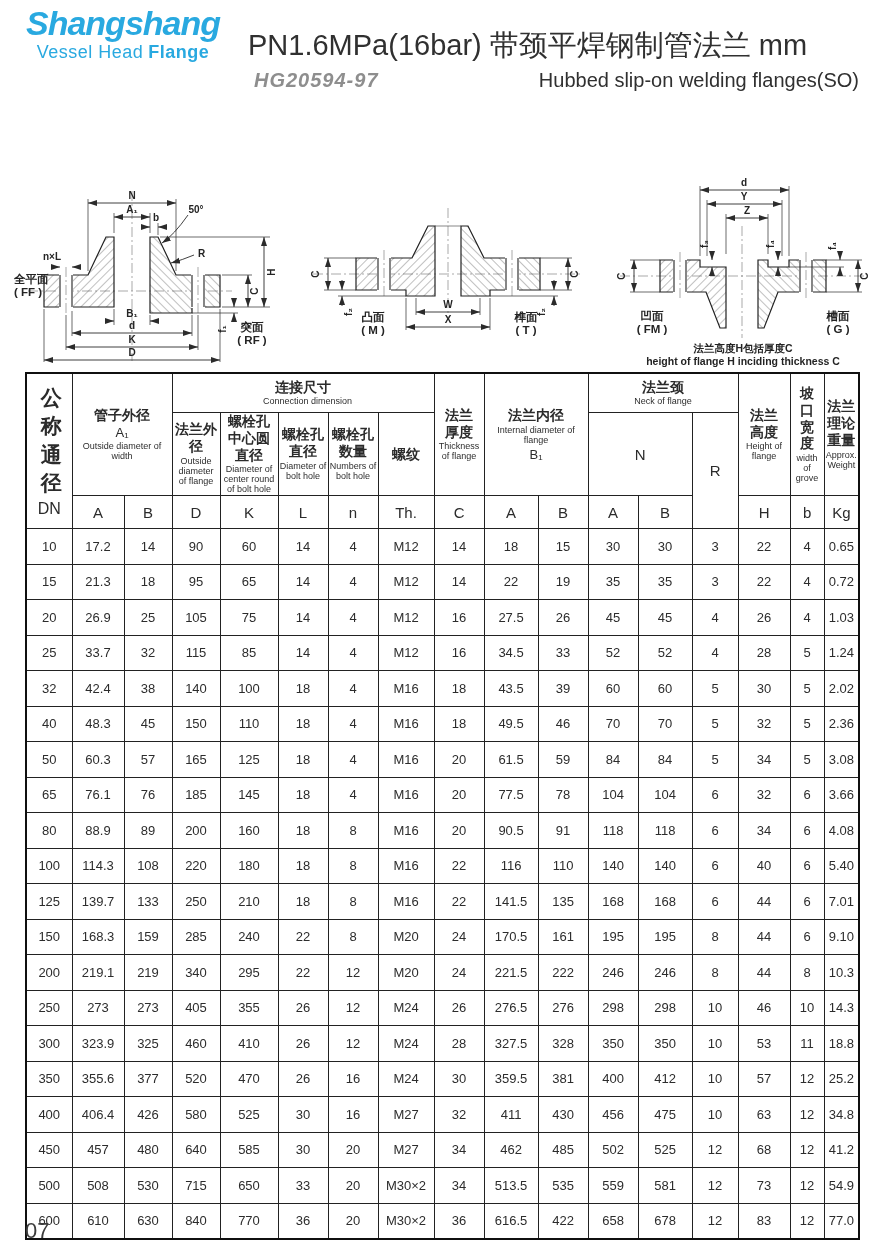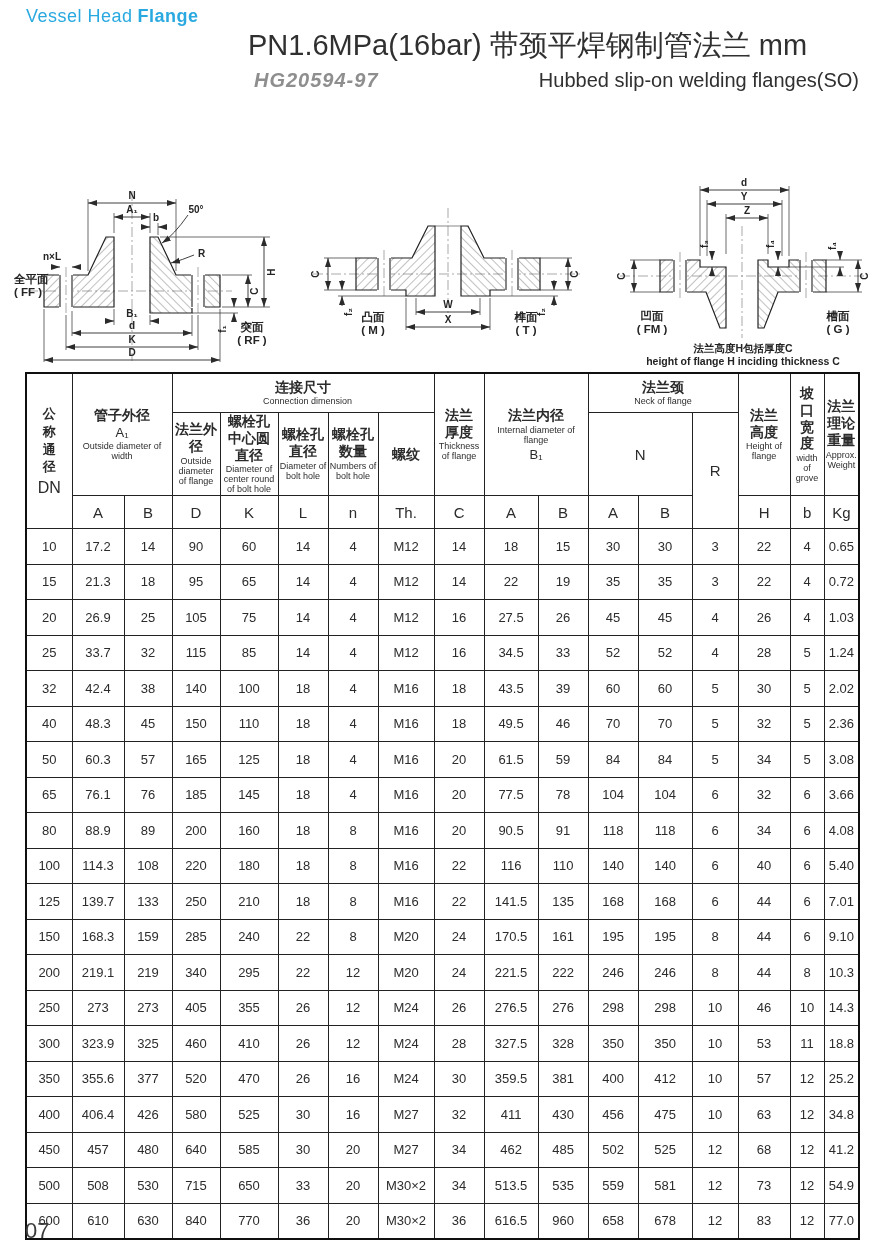--- a/index.html
+++ b/index.html
@@ -41,31 +41,32 @@
   .spec tbody td{font-size:13px;height:34.5px;color:#2c2c2c;}
   .band .cnh{display:inline;font-size:15px;}
   .band .enh{display:inline;font-size:10px;margin-left:9px;}
   .band2 .cnh{font-size:15px;}
   .band2 .enh{font-size:10px;}
   .cn2 .cnh{width:30px;margin:0 auto;}
   .cnK .cnh{font-size:13px;}
   .narrow .cnh{font-size:12px;width:26px;margin:0 auto;}
   .narrowkg .cnh{font-size:11px;}
   .nletter{font-size:15px;font-weight:400;}
-  .dncell .vert{display:block;width:17px;margin:0 auto;font-size:13px;font-weight:700;line-height:1.35;word-break:break-all;}
+  .dncell .vert{display:block;width:17px;margin:0 auto;font-size:21px;font-weight:700;line-height:1.35;word-break:break-all;}
   .dncell .code{display:block;font-size:16px;margin-top:3px;}
 
   .page-number{position:absolute;left:25px;top:1218px;font-size:22px;color:#3c3c3c;}
 </style>
 </head>
 <body>
 
 <div class="page">
 
   <div class="logo">
+    <span class="name">Shangshang</span>
     <span class="tag"><span class="t1">Vessel Head</span><span class="t2">Flange</span></span>
   </div>
   <div class="title">PN1.6MPa(16bar) 带颈平焊钢制管法兰  mm</div>
   <div class="std">HG20594-97</div>
   <div class="subtitle">Hubbed slip-on welding flanges(SO)</div>
 
   <svg class="dwg" style="left:12px;top:163px" width="275" height="200" viewBox="0 0 275 200">
     <defs>
       <pattern id="h1a" width="6" height="6" patternUnits="userSpaceOnUse" patternTransform="rotate(45)">
         <line x1="0" y1="0" x2="0" y2="6" stroke="#4a4a4a" stroke-width="0.7"></line>
@@ -736,21 +737,21 @@
           <td>600</td>
           <td>610</td>
           <td>630</td>
           <td>840</td>
           <td>770</td>
           <td>36</td>
           <td>20</td>
           <td>M30×2</td>
           <td>36</td>
           <td>616.5</td>
-          <td>960</td>
+          <td>422</td>
           <td>658</td>
           <td>678</td>
           <td>12</td>
           <td>83</td>
           <td>12</td>
           <td>77.0</td>
         </tr>
       </tbody>
   </table>
 

